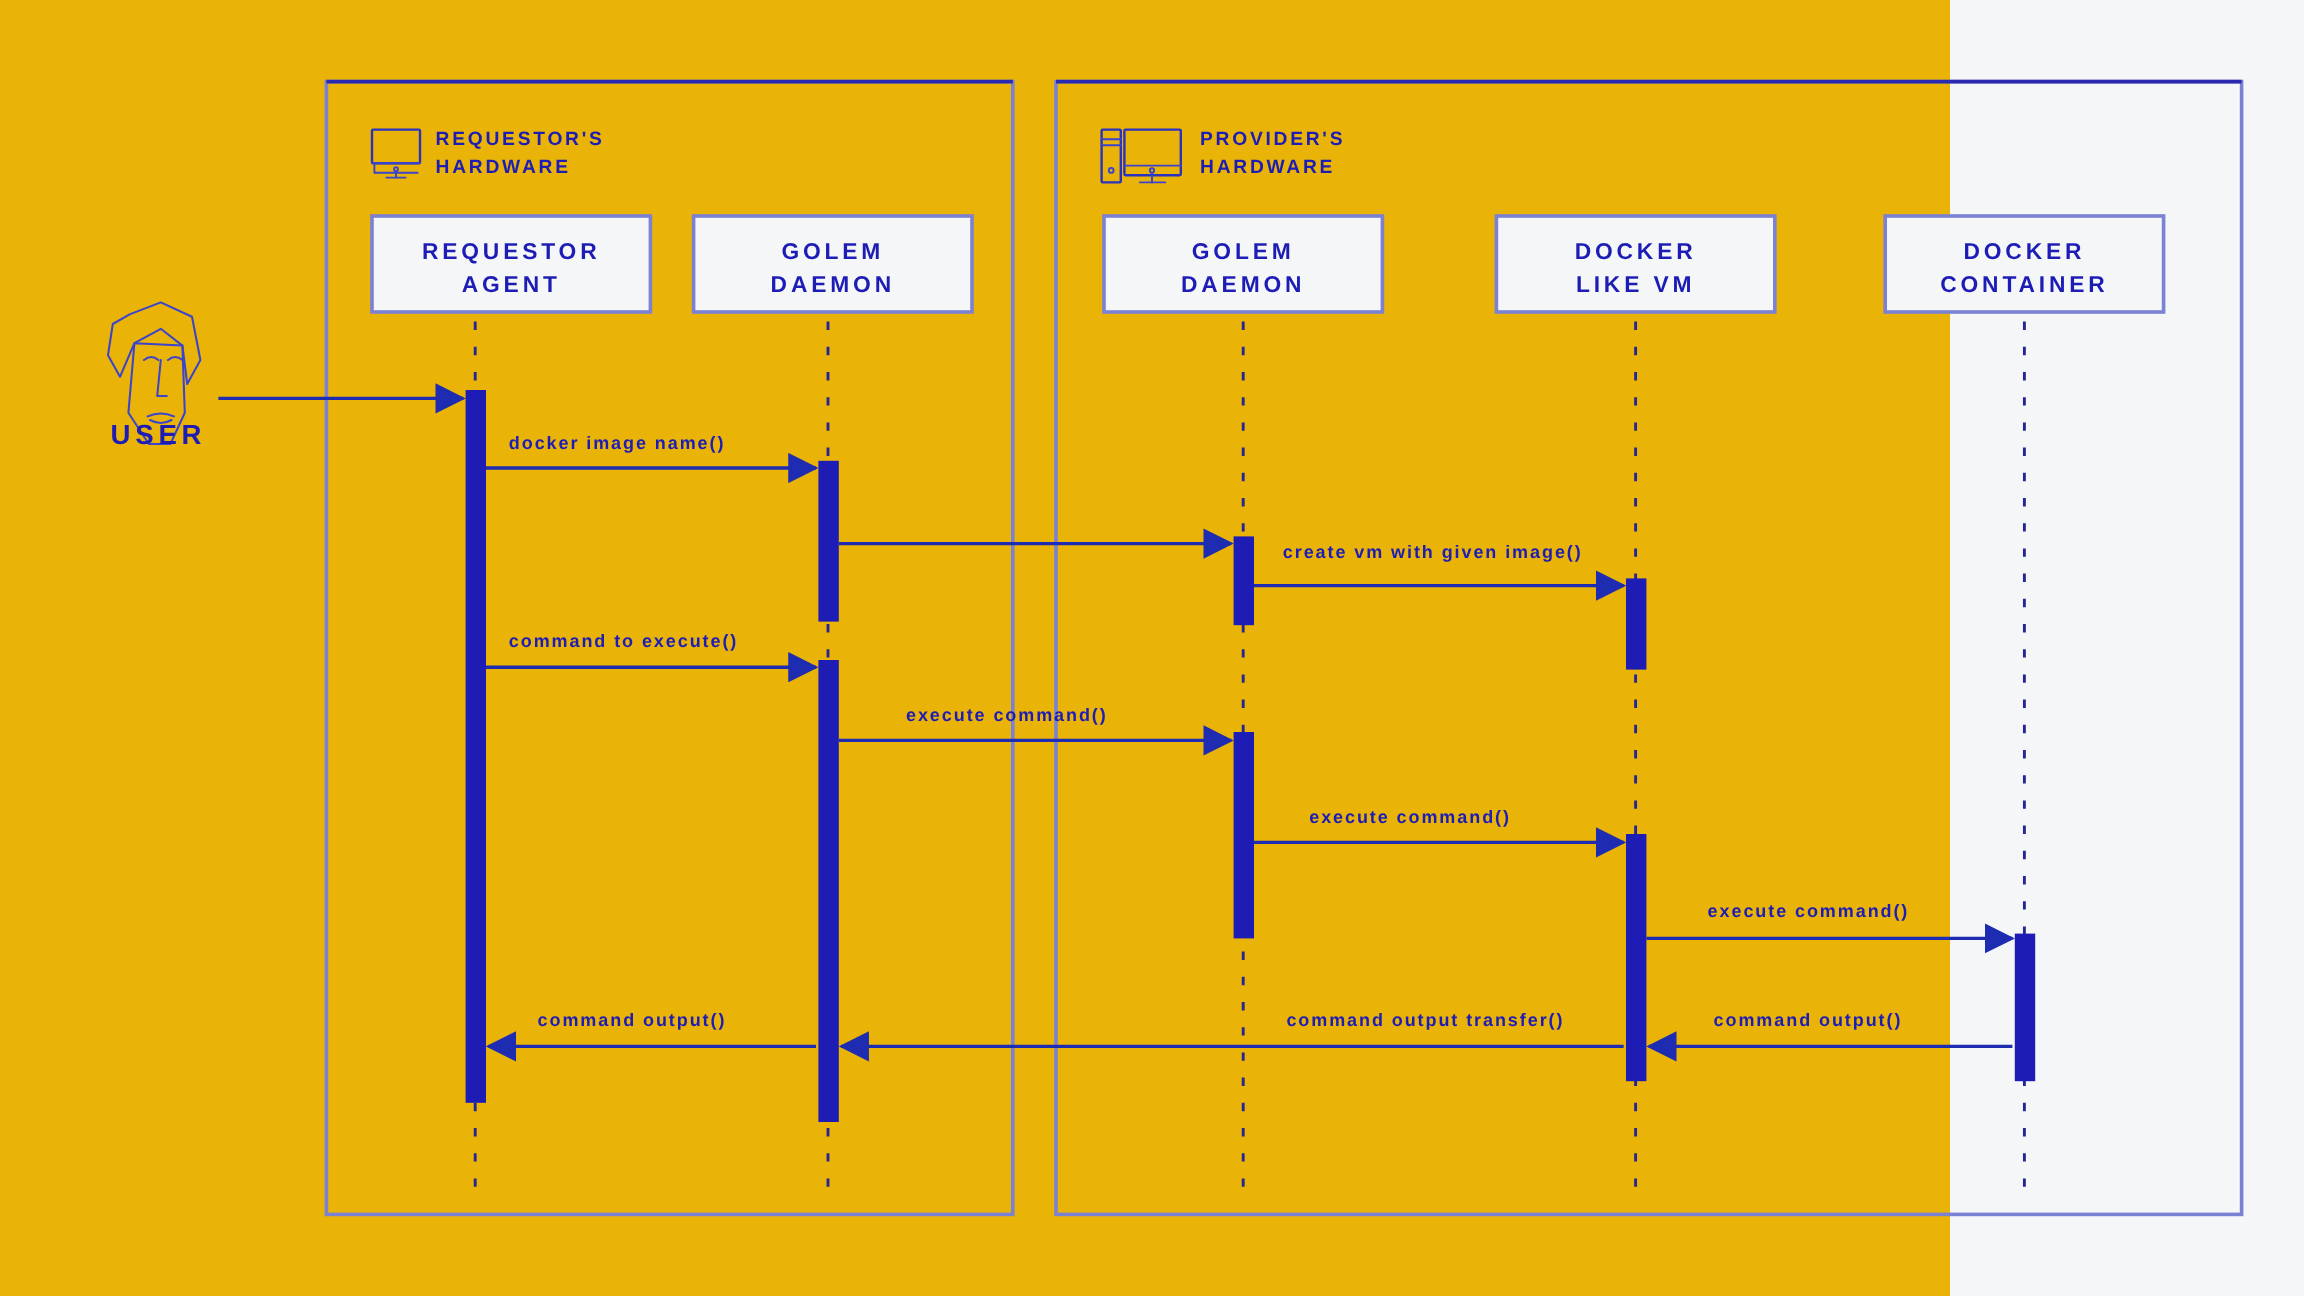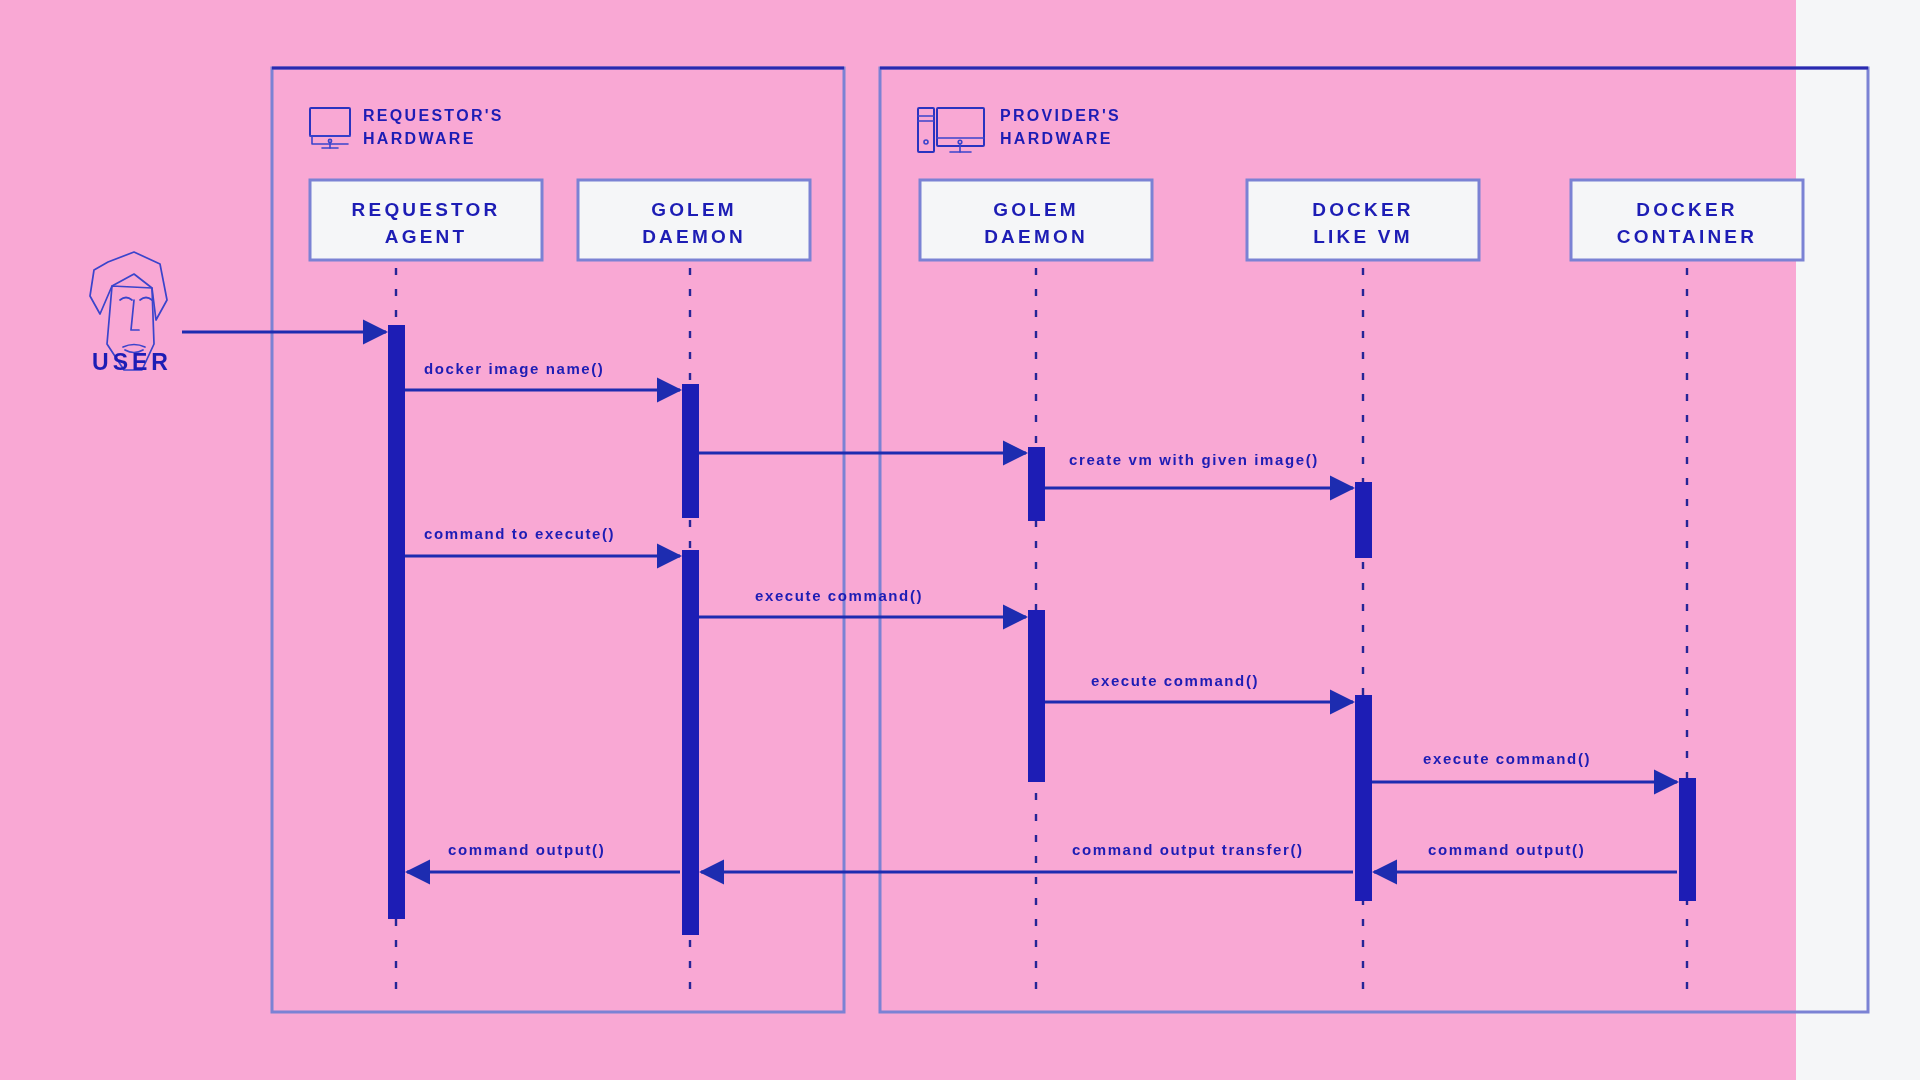--- a/index.html
+++ b/index.html
@@ -10,23 +10,23 @@
   body {
     width: 1920px;
     height: 1080px;
     font-family: "Liberation Sans", sans-serif;
     overflow: hidden;
     position: relative;
   }
   #stage {
     position: absolute;
     left: 0; top: 0;
-    width: 1796px;
+    width: 1625px;
     height: 1080px;
-    background: #f9a8d4;
+    background: #eab308;
   }
   svg.diagram {
     position: absolute;
     left: 0; top: 0;
     width: 1920px;
     height: 1080px;
     display: block;
   }
   .frame-rect {
     fill: none;

